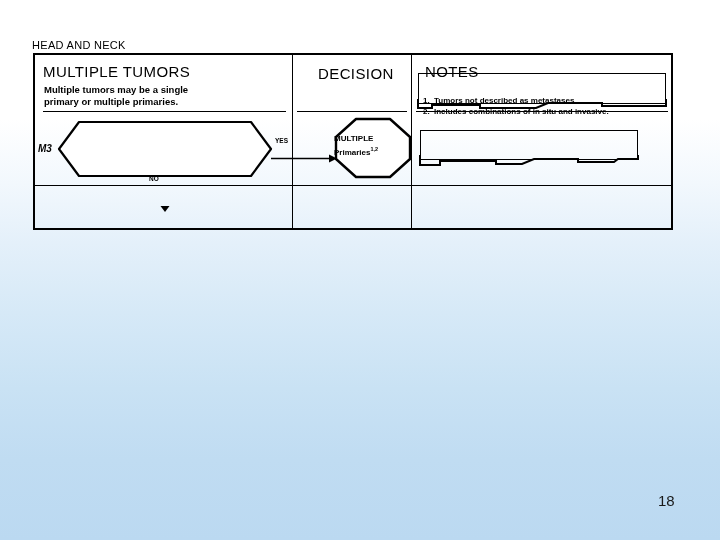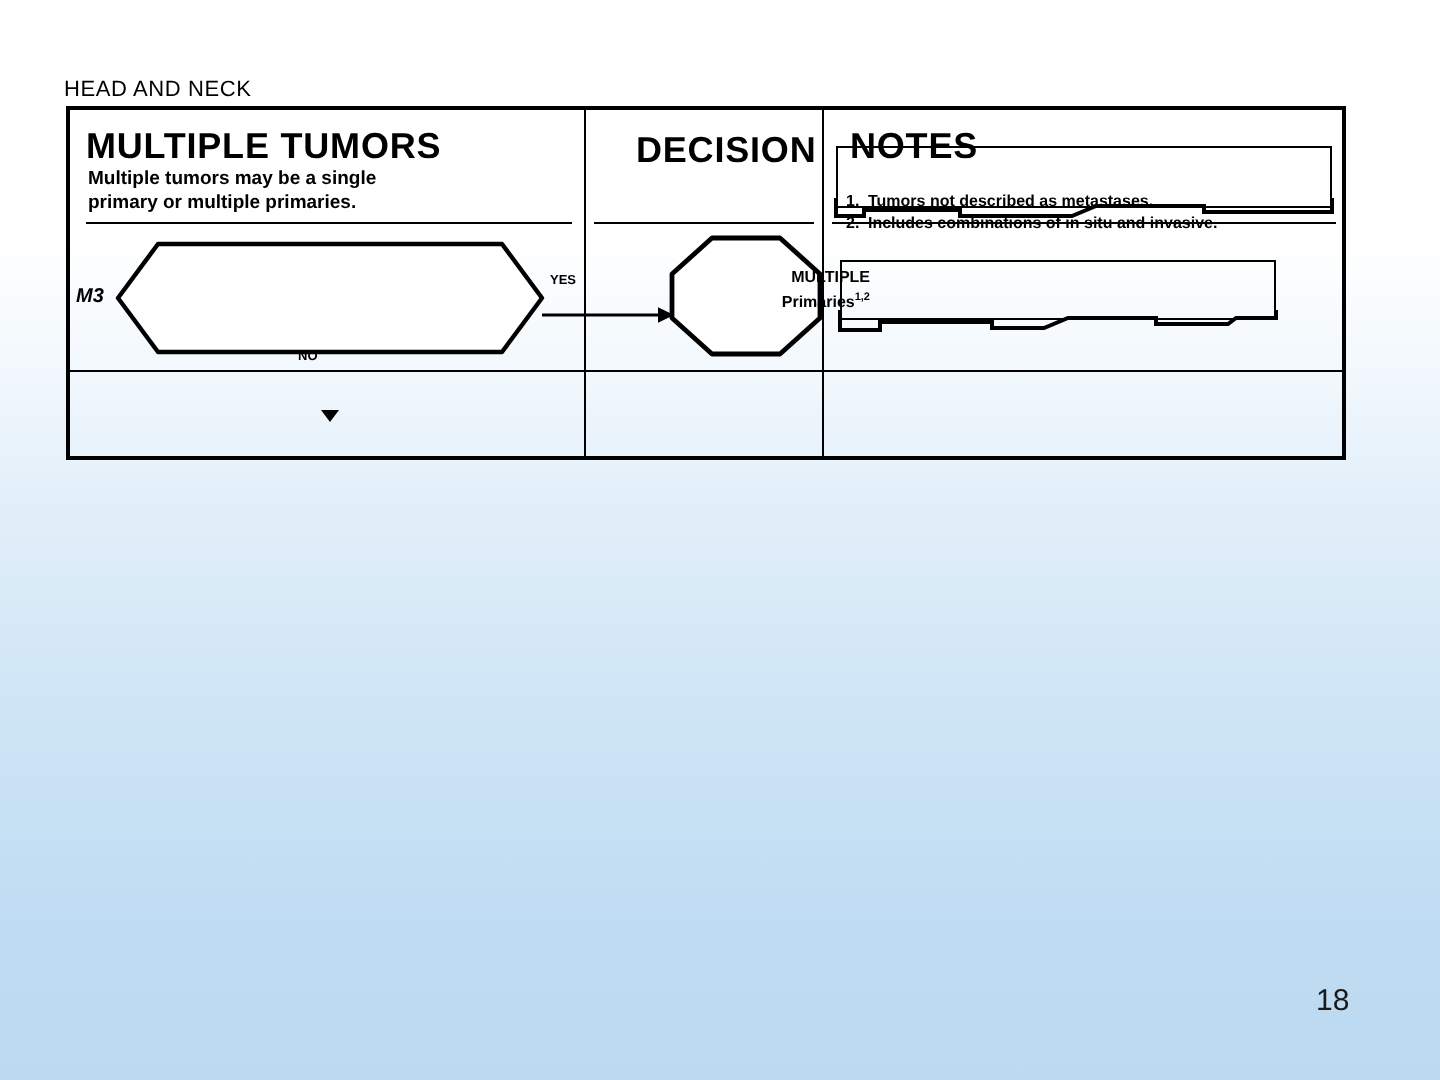--- a/index.html
+++ b/index.html
@@ -67,22 +67,22 @@
   #hdr-sep-col2 { left: 262px; width: 110px; top: 56px; }
   #hdr-sep-col3 { left: 381px; width: 252px; top: 56px; }
   
   #row-sep-col1 { left: 0px;   width: 257px; top: 130px; }
   #row-sep-col2 { left: 258px; width: 118px; top: 130px; }
   #row-sep-col3 { left: 377px; width: 259px; top: 130px; }
 
   
   .col-header {
     position: absolute;
-    font-size: 18px;
-    font-weight: bold;
+    font-size: 15px;
+    font-weight: normal;
     color: #000000;
     letter-spacing: 0.4px;
     white-space: nowrap;
   }
   #header-multiple-tumors { left: 8px;   top: 8px; }
   #header-decision        { left: 283px; top: 10px; text-align: right; }
   #header-notes           { left: 390px; top: 8px; }
 
   
   #multiple-tumors-caption {
@@ -170,21 +170,21 @@
     top: 62px;
     width: 78px;
     height: 62px;
   }
   #octagon-shape svg { display: block; }
   #octagon-text {
     position: absolute;
     left: 299px;
     top: 78px;
     width: 101px;
-    text-align: right;
+    text-align: left;
     font-size: 8px;
     font-weight: bold;
     line-height: 11px;
     color: #000000;
   }
   #octagon-text sup {
     font-size: 5.5px;
     vertical-align: super;
   }
 

